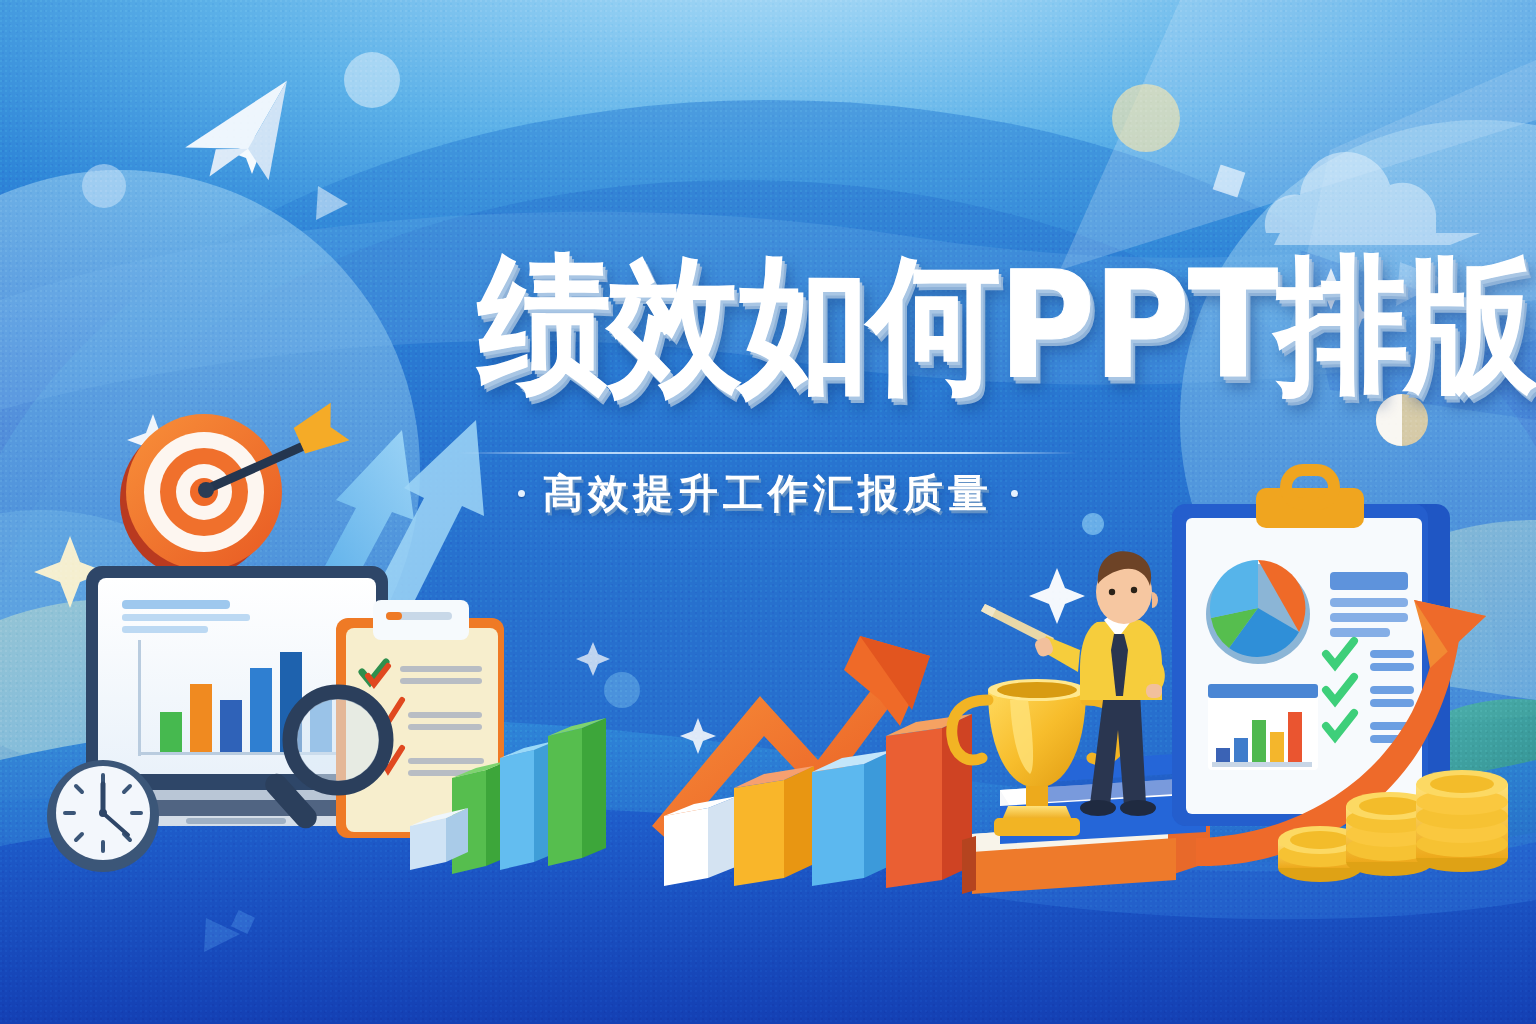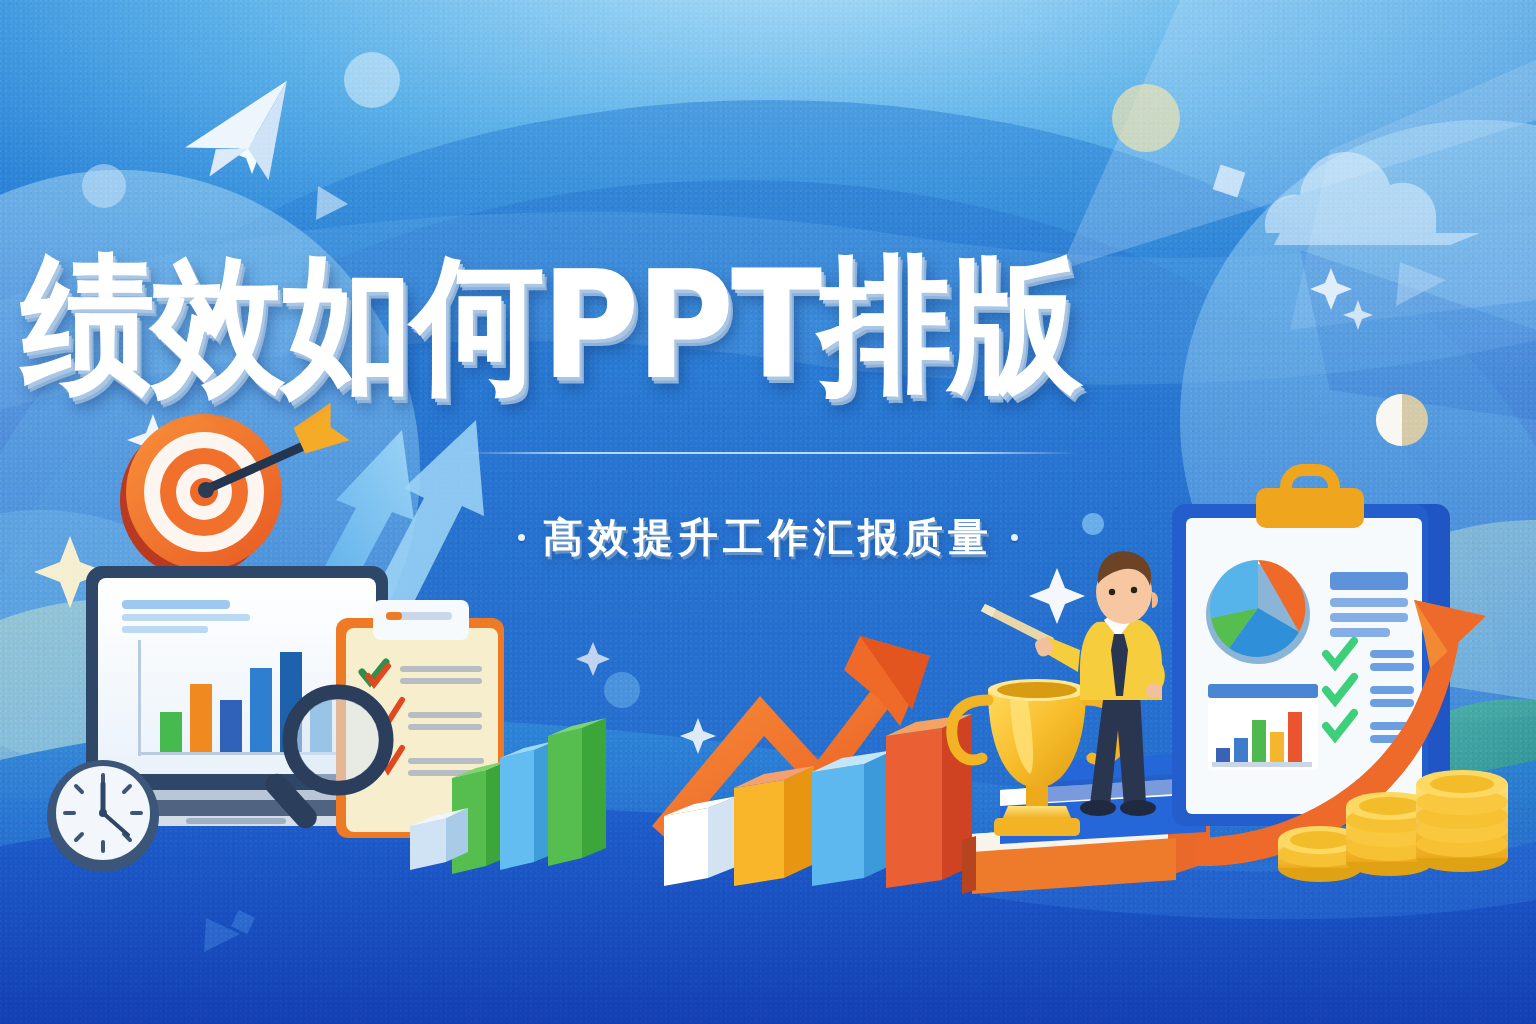--- a/index.html
+++ b/index.html
@@ -18,21 +18,21 @@
     position:absolute; inset:0; opacity:.16; mix-blend-mode:overlay;
     background-image:
       radial-gradient(circle at 1px 1px, rgba(255,255,255,.55) 1px, transparent 1px),
       radial-gradient(circle at 3px 4px, rgba(0,0,0,.35) 1px, transparent 1px);
     background-size:5px 5px, 7px 7px;
   }
   .bg svg{ position:absolute; inset:0; width:1536px; height:1024px; }
 
   
   .title-wrap{
-    position:absolute; left:0; right:0; top:258px; text-align:left; z-index:40;padding-left:22px;
+    position:absolute; left:0; right:0; top:258px; text-align:right; z-index:40;padding-left:22px;
   }
   .main-title{
     font-size:132px; line-height:1; font-weight:900; color:#ffffff;
     letter-spacing:-2px;
     font-family:"DejaVu Sans","Liberation Sans",sans-serif;
     text-shadow:
       3px 4px 0 #a9c6e4,
       5px 7px 0 #8fb2d8,
       7px 10px 14px rgba(10,45,110,.45);
     -webkit-text-stroke:1px #ffffff;
@@ -42,21 +42,21 @@
   .sub-wrap{
     position:absolute; left:50%; top:452px; transform:translateX(-50%);
     width:620px; z-index:40;
   }
   .sub-rule{
     position:absolute; left:0; right:0; top:0; height:2px;
     background:linear-gradient(90deg, rgba(255,255,255,0) 0%, rgba(208,232,255,.85) 18%, rgba(208,232,255,.9) 82%, rgba(255,255,255,0) 100%);
   }
   .sub-row{
     position:absolute; left:0; right:0; top:14px;
-    display:flex; align-items:center; justify-content:center; gap:18px;margin-top:44px;
+    display:flex; align-items:center; justify-content:center; gap:18px;
   }
   .sub-dot{ width:7px;height:7px;border-radius:50%; background:#e4f1ff; box-shadow:0 1px 2px rgba(8,40,100,.5); flex:none; }
   .sub-text{
     font-size:40px; font-weight:700; color:#ffffff; letter-spacing:5px;
     font-family:"DejaVu Sans","Liberation Sans",sans-serif;
     text-shadow:2px 3px 0 rgba(120,160,200,.75), 3px 5px 8px rgba(10,45,110,.35);
     white-space:nowrap;
   }
 
   

